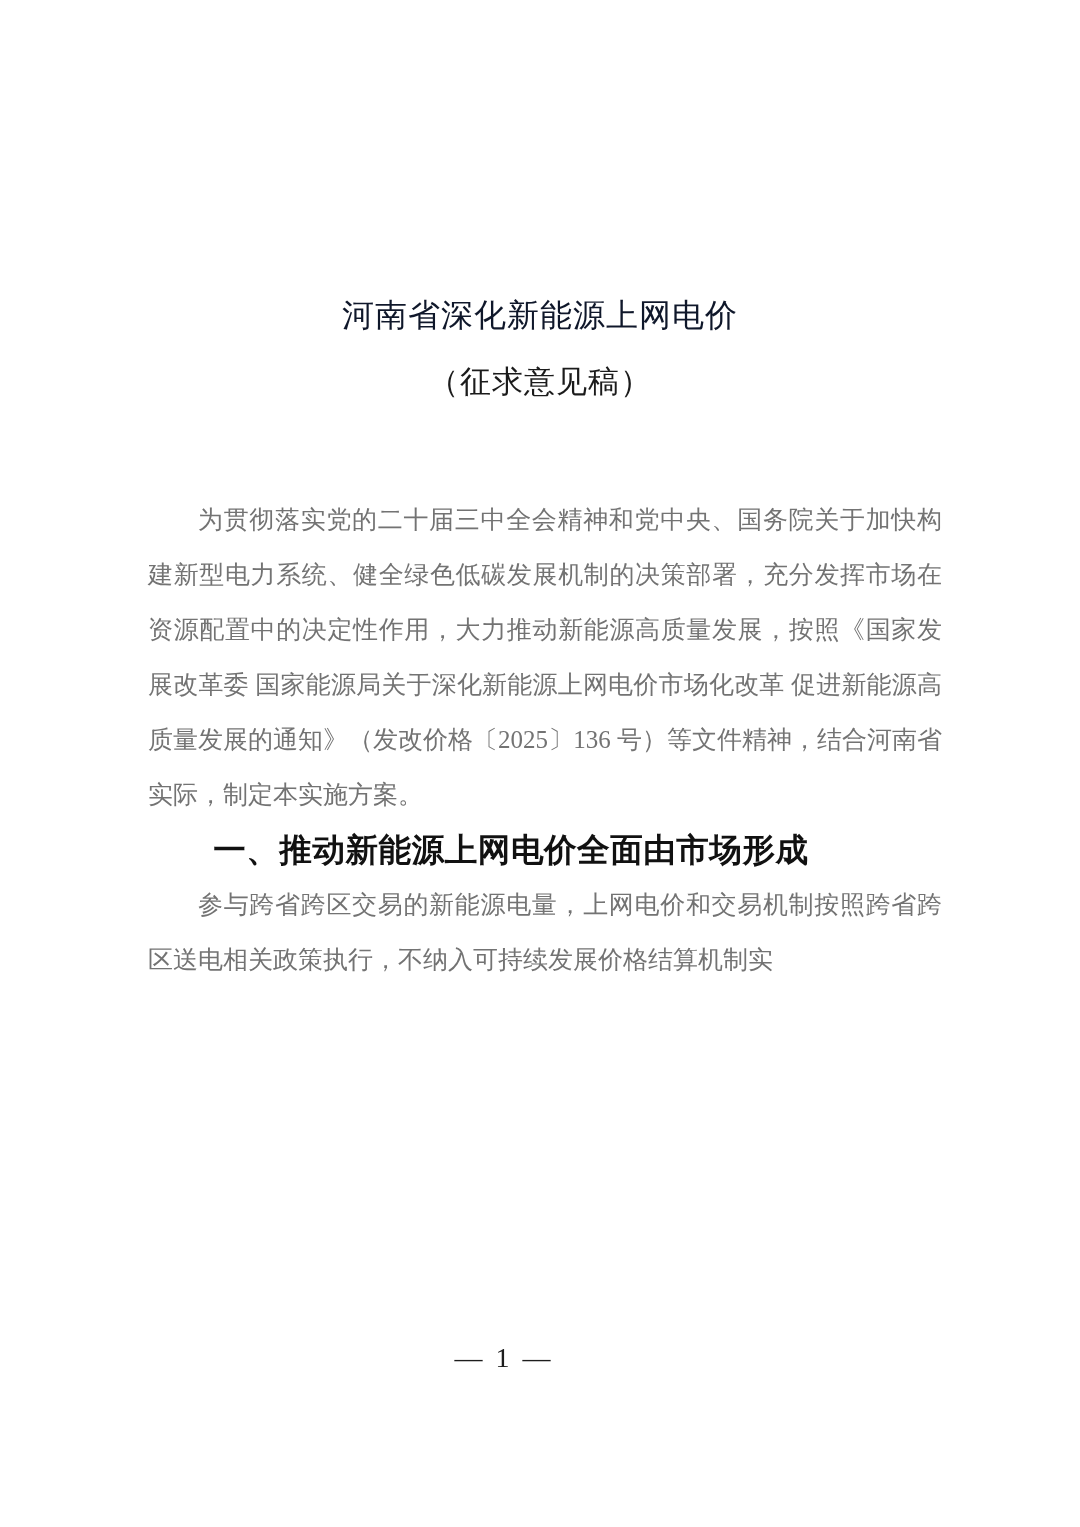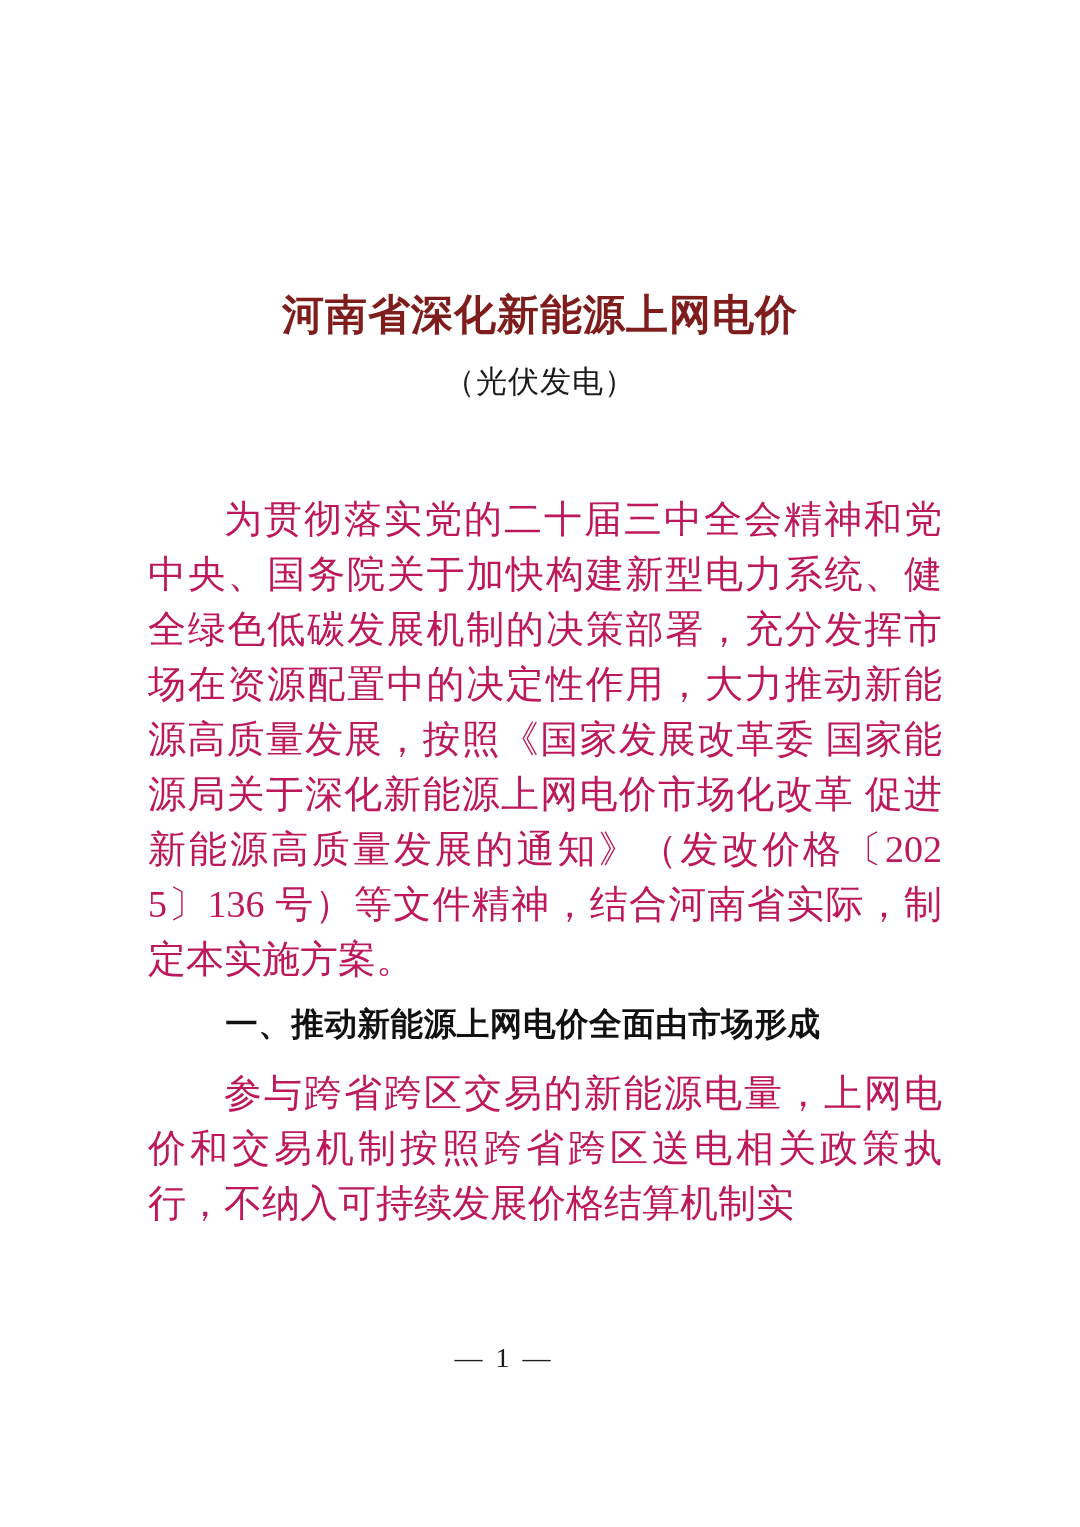--- a/index.html
+++ b/index.html
@@ -22,65 +22,65 @@
   
   .title-block {
     position: absolute;
     left: 0;
     top: 288px;
     width: 1080px;
     text-align: center;
   }
   .doc-title-line {
     font-family: "DejaVu Sans", "Liberation Sans", sans-serif;
-    font-weight: 700;
-    font-size: 42px;
+    font-weight: 400;
+    font-size: 32px;
     line-height: 54px;
     letter-spacing: 1px;
-    color: #7f1d1d;
+    color: #0f172a;
     white-space: nowrap;
   }
   .doc-subtitle {
     margin-top: 18px;
     font-family: "Liberation Serif", "DejaVu Serif", serif;
     font-weight: 400;
     font-size: 31px;
     line-height: 44px;
     letter-spacing: 1px;
     color: #1b1b1b;
   }
 
   
   .body-block {
     position: absolute;
     left: 148px;
     top: 492px;
     width: 794px;
   }
   .para {
-    font-size: 38px;
+    font-size: 25px;
     line-height: 55px;
     text-align: justify;
     text-justify: inter-character;
     text-align-last: left;
     letter-spacing: 0px;
     margin: 0;
-    color: #be185d;
+    color: #737373;
     word-break: break-all;
   }
   .para.indent {
     text-indent: 2em;
   }
   .section-heading {
-    font-family: Liberation Mono, monospace;
+    font-family: Liberation Sans, sans-serif;
     font-weight: 700;
     font-size: 32.6px;
     line-height: 55px;
     text-indent: 2em;
-    margin: 12px;
+    margin: 0;
     color: #111111;
     letter-spacing: 0.5px;
   }
 
   
   .footer {
     position: absolute;
     left: 0;
     top: 1338px;
     width: 1080px;
@@ -94,21 +94,21 @@
     letter-spacing: 3px;
   }
 </style>
 </head>
 <body>
 
 <div class="page">
 
   <div class="title-block">
     <div class="doc-title-line">河南省深化新能源上网电价</div>
-    <div class="doc-subtitle">（光伏发电）</div>
+    <div class="doc-subtitle">（征求意见稿）</div>
   </div>
 
   <div class="body-block">
     <p class="para indent">为贯彻落实党的二十届三中全会精神和党中央、国务院关于加快构建新型电力系统、健全绿色低碳发展机制的决策部署，充分发挥市场在资源配置中的决定性作用，大力推动新能源高质量发展，按照《国家发展改革委 国家能源局关于深化新能源上网电价市场化改革 促进新能源高质量发展的通知》（发改价格〔2025〕136 号）等文件精神，结合河南省实际，制定本实施方案。</p>
 
     <p class="section-heading">一、推动新能源上网电价全面由市场形成</p>
 
 
     <p class="para indent">参与跨省跨区交易的新能源电量，上网电价和交易机制按照跨省跨区送电相关政策执行，不纳入可持续发展价格结算机制实</p>
   </div>

